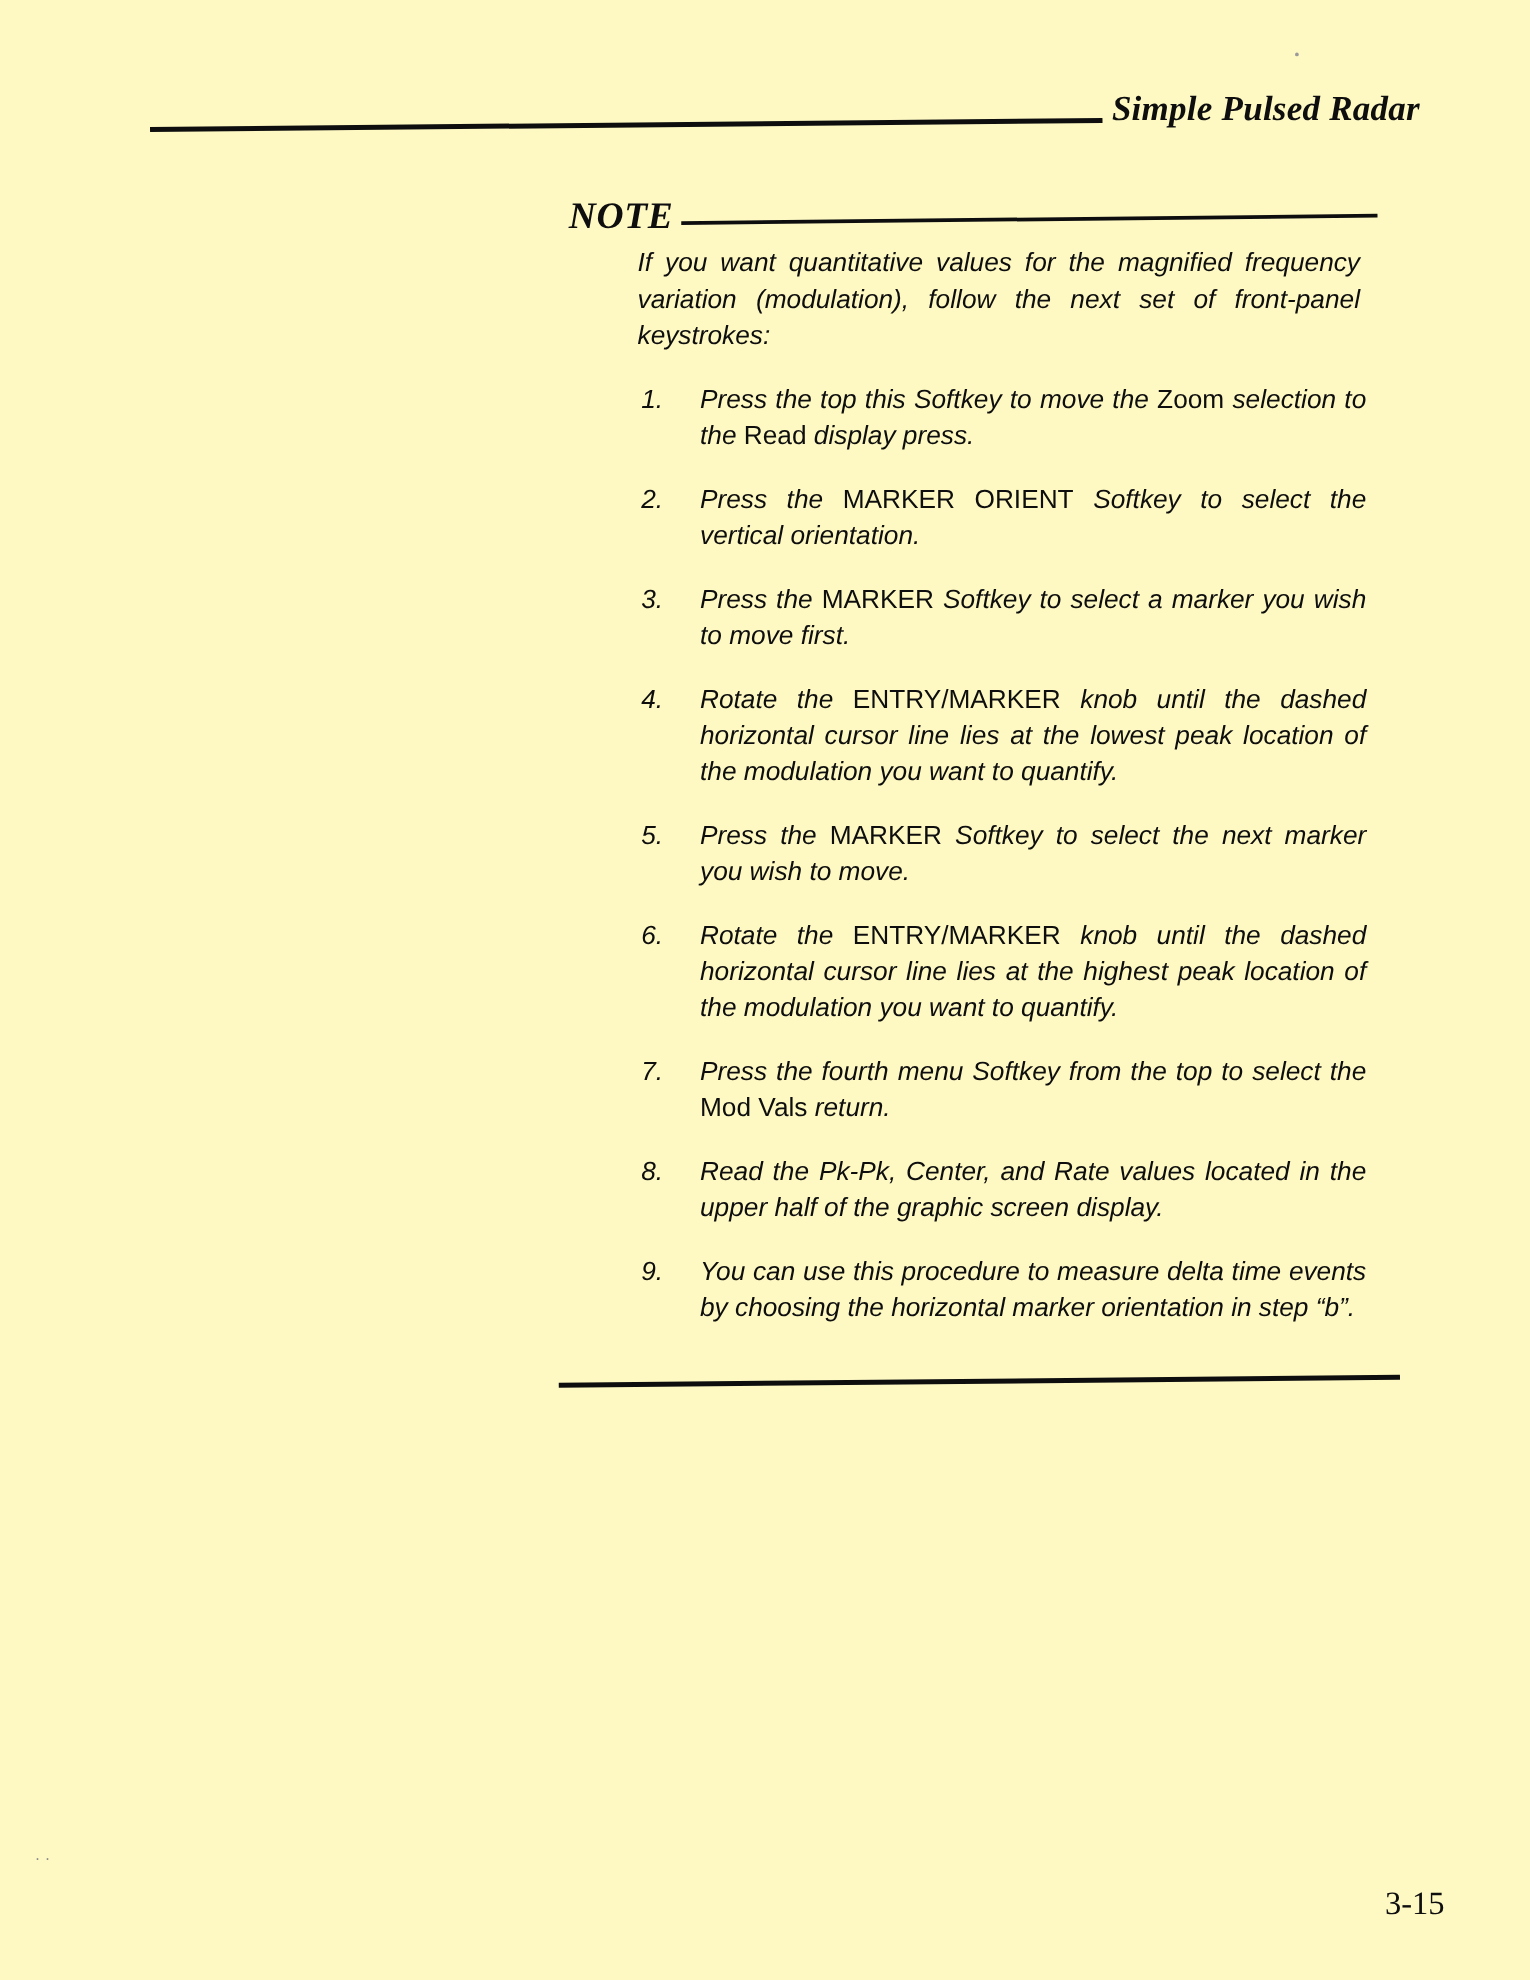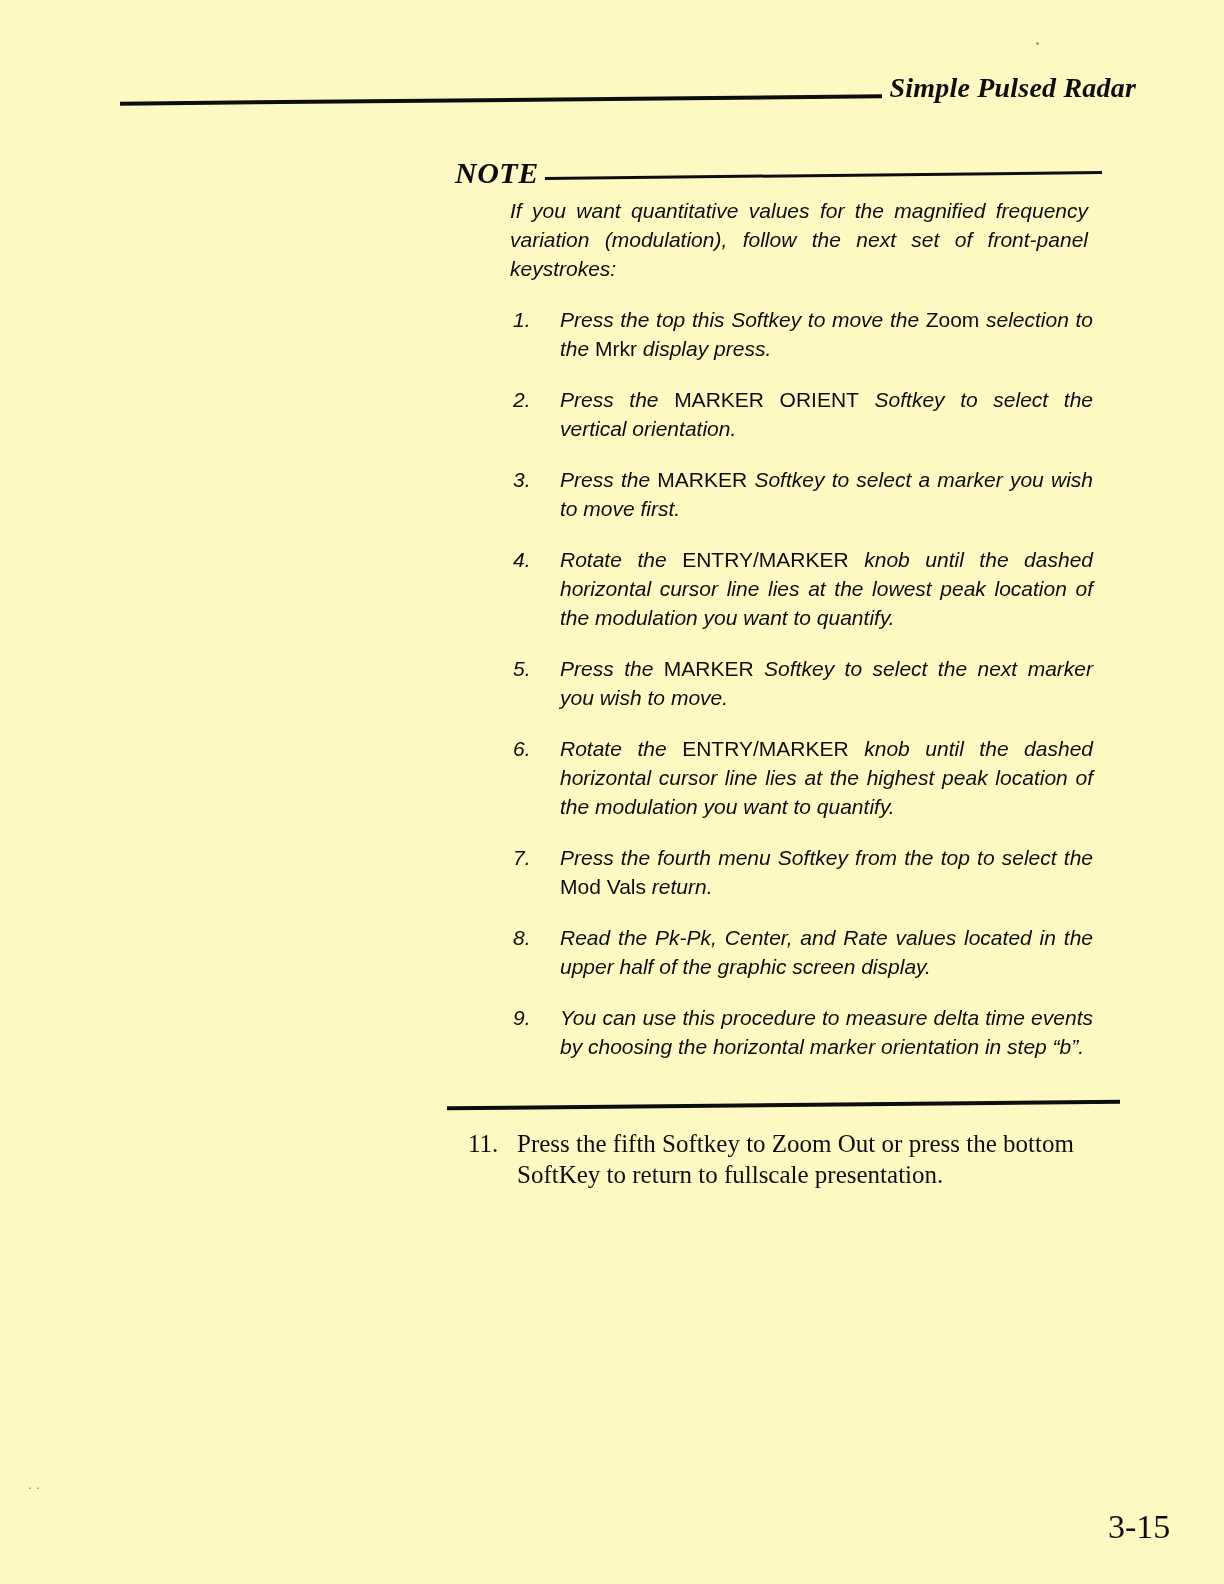--- a/index.html
+++ b/index.html
@@ -103,21 +103,21 @@
     padding-left: 0;
     font-style: normal;
   }
   .serif-steps .step-body { text-align: left; }
 
   
   .page-number {
     position: absolute;
     left: 1108px; top: 1508px;
     font-family: "Liberation Serif", serif;
-    font-size: 34px;
+    font-size: 26px;
   }
 
   
   .artifact-dots {
     position: absolute;
     left: 27px; top: 1480px;
     font-family: "DejaVu Sans Mono", monospace;
     font-size: 10px;
     color: #8a8a8a;
     letter-spacing: 2px;
@@ -141,21 +141,21 @@
   <div class="note-label">NOTE</div>
   <div class="note-top-rule"></div>
 
   <div class="note-body">
     <p class="note-intro">If you want quantitative values for the magnified frequency variation (modulation), follow the next set of front-panel keystrokes:</p>
 
     <div class="note-steps">
 
         <div class="step-row">
           <div class="step-num">1.</div>
-          <div class="step-body"><span>Press the top this Softkey to move the </span><b>Zoom</b><span> selection to the </span><b>Mrkr</b><span> display press.</span></div>
+          <div class="step-body"><span>Press the top this Softkey to move the </span><b>Zoom</b><span> selection to the </span><b>Read</b><span> display press.</span></div>
         </div>
 
         <div class="step-row">
           <div class="step-num">2.</div>
           <div class="step-body"><span>Press the </span><b>MARKER ORIENT</b><span> Softkey to select the vertical orientation.</span></div>
         </div>
 
         <div class="step-row">
           <div class="step-num">3.</div>
           <div class="step-body"><span>Press the </span><b>MARKER</b><span> Softkey to select a marker you wish to move first.</span></div>
@@ -188,26 +188,19 @@
 
         <div class="step-row">
           <div class="step-num">9.</div>
           <div class="step-body"><span>You can use this procedure to measure delta time events by choosing the horizontal marker orientation in step “b”.</span></div>
         </div>
       </div>
   </div>
 
   <div class="note-bottom-rule"></div>
 
-  <div class="serif-steps">
-
-      <div class="step-row">
-        <div class="step-num">11.</div>
-        <div class="step-body"><span>Press the fifth Softkey to </span><b>Zoom Out</b><span> or press the bottom SoftKey to return to fullscale presentation.</span></div>
-      </div>
-    </div>
 
   <div class="page-number">3-15</div>
 
   <div class="artifact-dots">..</div>
   <div class="artifact-speck"></div>
 
 </div>
 
 </body></html>

